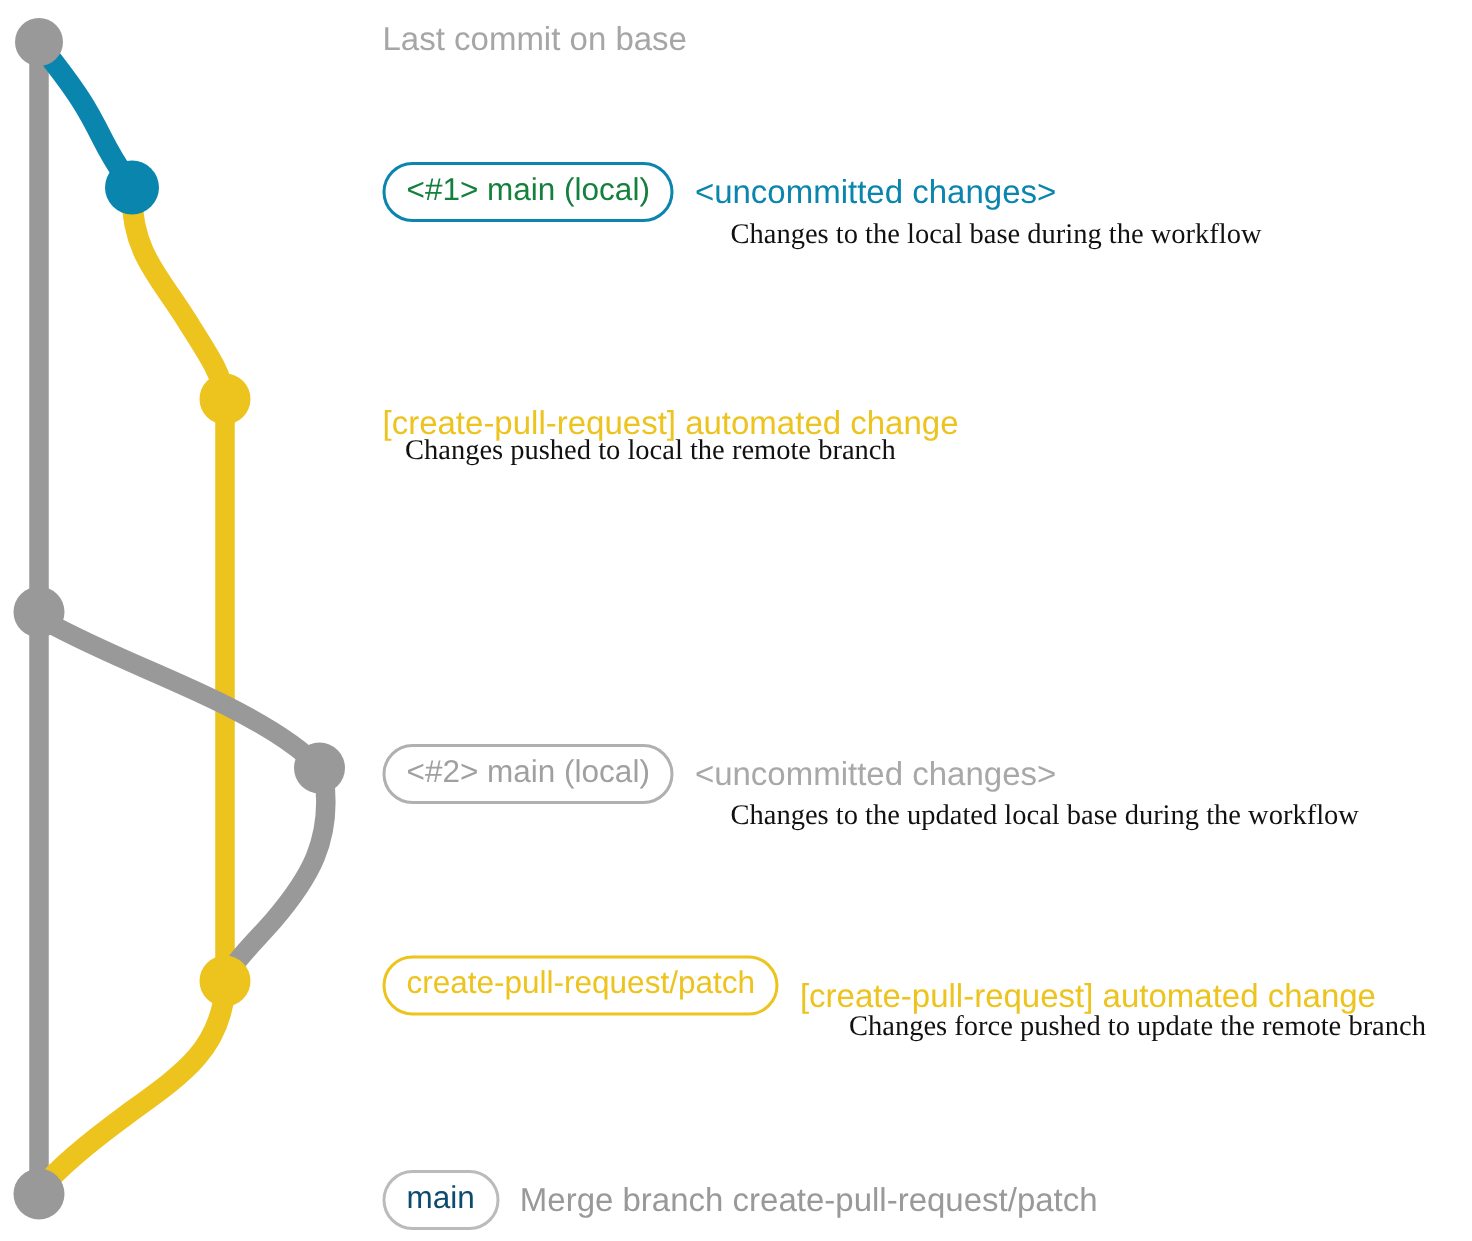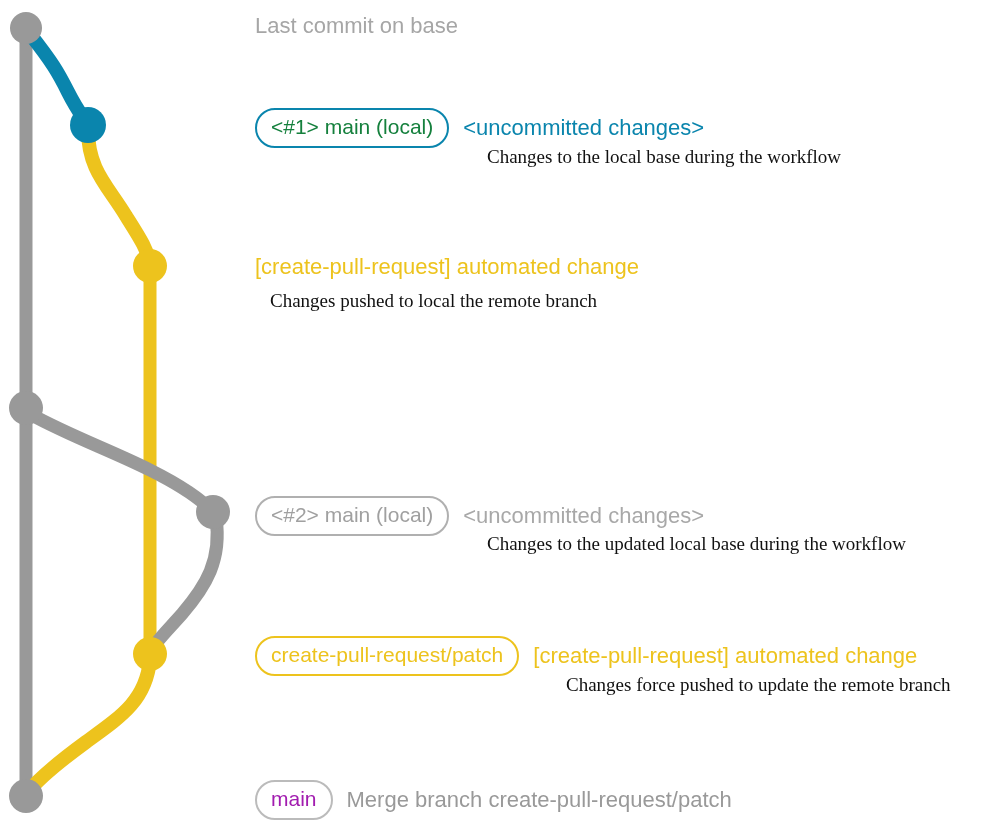--- a/index.html
+++ b/index.html
@@ -42,29 +42,29 @@
     border-radius: 22px;
     padding: 5px 14px 7px 14px;
     font-size: 21px;
     line-height: 24px;
     color: #999999;
     background: #ffffff;
   }
   .pill.blue   { border-color: #0a85ad; color: #15803d; }
   .pill.yellow { border-color: #edc31d; color: #edc31d; }
   .pill.gray   { border-color: #b0b0b0; color: #a0a0a0; }
-  .pill.gray-dark { border-color: #bbbbbb; color: #a21caf; }
+  .pill.gray-dark { border-color: #bbbbbb; color: #0c4a6e; }
 
   .headline {
     font-size: 22px;
     line-height: 26px;
     color: #999999;
   }
   .headline.blue   { color: #0a85ad; }
-  .headline.yellow { color: #edc31d; }
+  .headline.yellow { color: #edc31d; margin-top: 15px; }
   .headline.gray   { color: #a8a8a8; }
   .headline.gray-strong { color: #999999; }
 
   .section-label {
     position: absolute;
     font-size: 22px;
     line-height: 26px;
     color: #a6a6a6;
     white-space: nowrap;
   }

